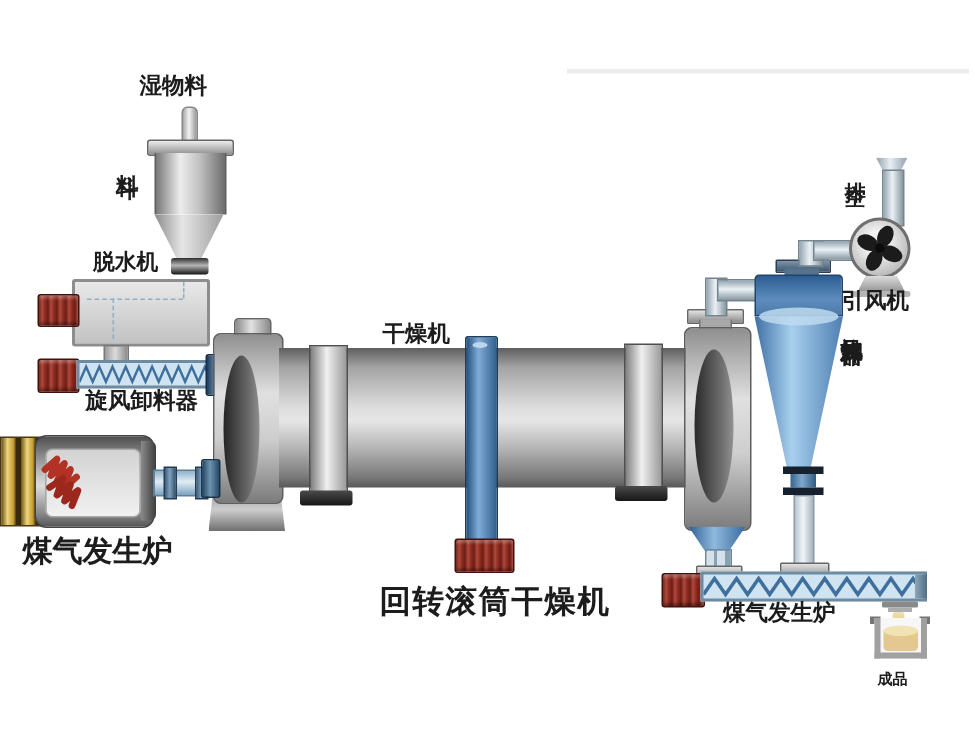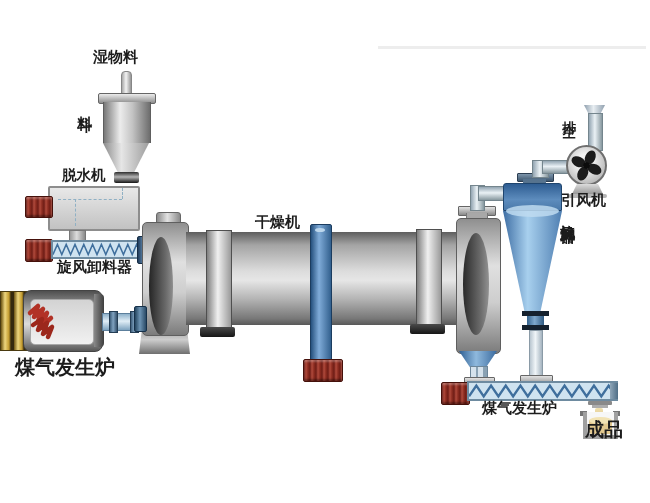--- a/index.html
+++ b/index.html
@@ -141,16 +141,17 @@
   <div class="label" style="left:482px;top:401px;font-size:15px;">煤气发生炉</div>
 
   <div class="abs" style="left:588px;top:401px;width:24px;height:4px;background:#8a8a8a;border-radius:1px;"></div>
   <div class="abs" style="left:592px;top:405px;width:16px;height:3px;background:#adadad;"></div>
   <div class="abs" style="left:595px;top:408px;width:8px;height:14px;background:linear-gradient(180deg,#eedfae,#dfc080);border-radius:2px;"></div>
   <div class="abs" style="left:580px;top:411px;width:7px;height:5px;background:#757575;"></div>
   <div class="abs" style="left:613px;top:411px;width:7px;height:5px;background:#757575;"></div>
   <div class="abs" style="left:583px;top:412px;width:35px;height:27px;border:4px solid #a0a0a0;border-top:none;background:#f7f7f7;box-sizing:border-box;"></div>
   <div class="abs" style="left:589px;top:420px;width:23px;height:14px;background:#e3c98f;border-radius:0 0 3px 3px;"></div>
   <div class="abs" style="left:589px;top:417px;width:23px;height:7px;background:#f2e3b4;border-radius:50%;"></div>
-  <div class="label" style="left:585px;top:420px;font-size:19px;">成品</div>
+  <div class="label" style="left:585px;top:449px;font-size:10px;">成品</div>
 
+  <div class="label" style="left:253px;top:390px;font-size:21px;letter-spacing:1px;">回转滚筒干燥机</div>
 
 </div>
 
 </body></html>

